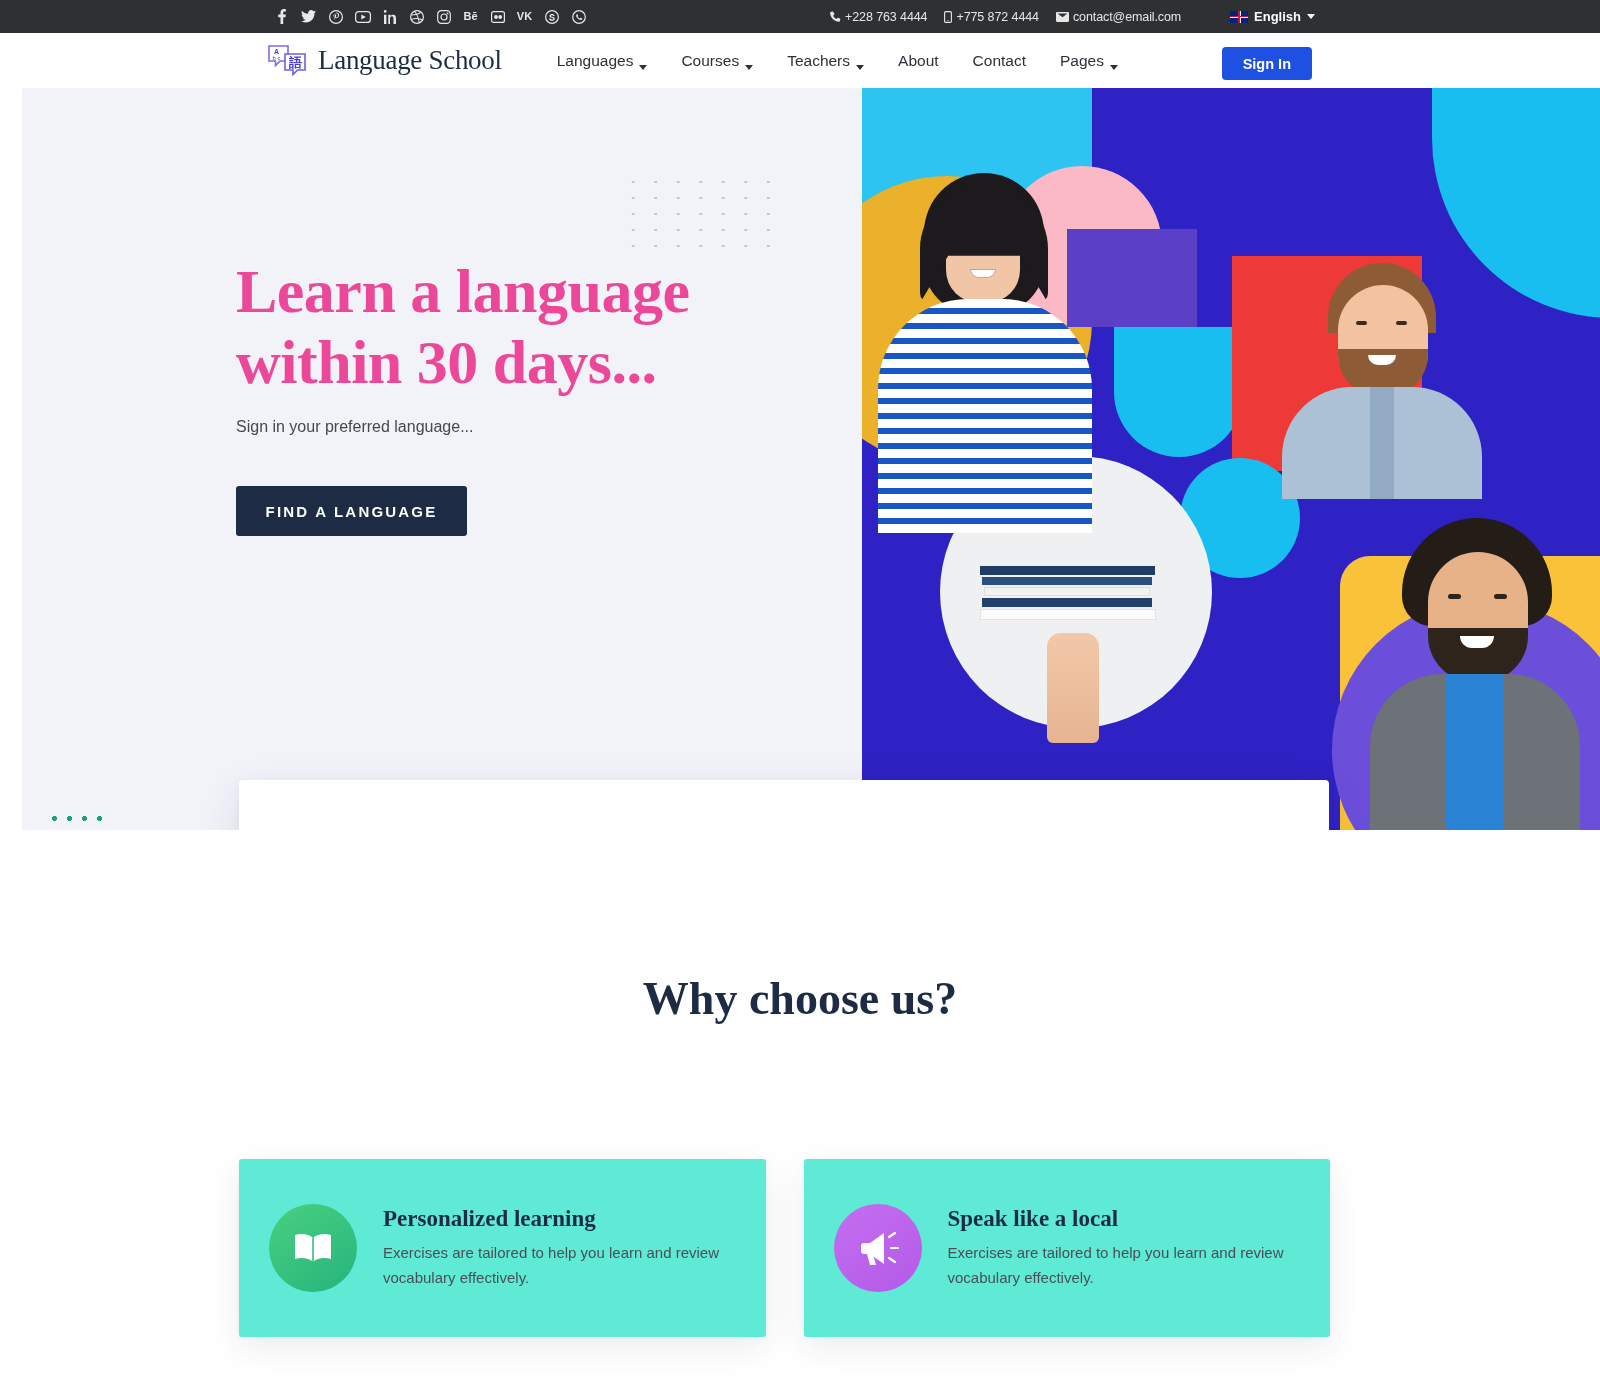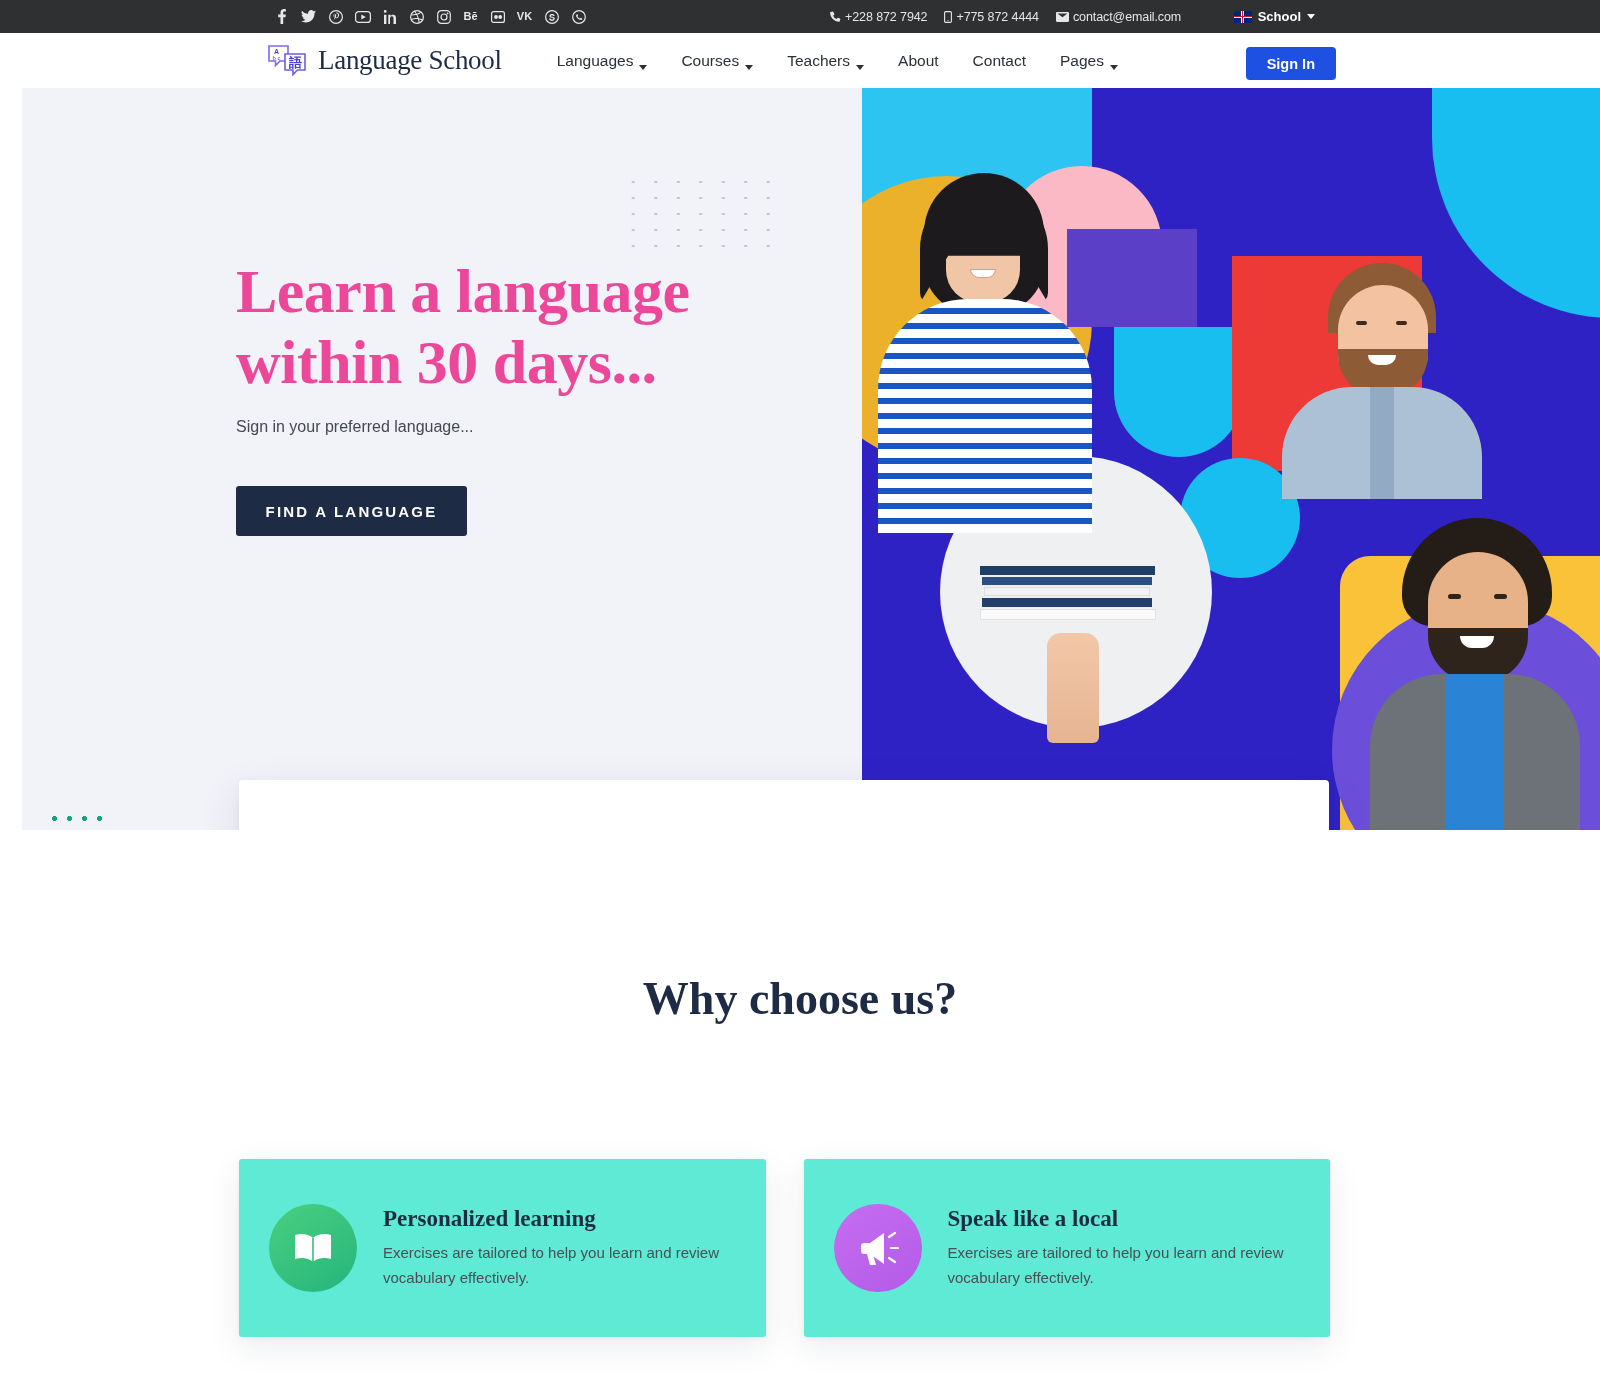--- a/index.html
+++ b/index.html
@@ -64,21 +64,21 @@
   .nav { display: flex; align-items: center; margin-left: 38px; gap: 0px; }
   .nav-item {
     display: flex; align-items: flex-end; gap: 6px; padding: 0 17px;
     font-size: 15.5px; color: #2c3038; cursor: pointer; white-space: nowrap;
   }
   .nav-caret {
     width: 0; height: 0; border-left: 4.5px solid transparent; border-right: 4.5px solid transparent;
     border-top: 5.5px solid #2c3038; margin-top: 2px;
   }
   .signin-btn {
-    position: absolute; right: 264px; top: 14px;
+    position: absolute; right: 288px; top: 14px;
     background: #1e50e2; color: #fff; border: none; border-radius: 4px;
     padding: 0 21px; height: 33px; font-size: 14.5px; font-weight: bold;
     font-family: "Liberation Sans", sans-serif; cursor: pointer;
   }
 
   
   .hero { position: absolute; top: 88px; left: 0; width: 1600px; height: 742px; background: #fff; overflow: hidden; }
   .hero-bg {
     position: absolute; left: 22px; top: 0; width: 840px; height: 745px; background: #f2f3f9;
   }
@@ -210,21 +210,21 @@
             <path fill="currentColor" d="M9.4 8.2c-.1-.1-.5-.3-.6-.3-.2-.1-.3-.1-.4.1l-.3.4c-.1.1-.2.1-.3.1-.2-.1-.7-.3-1.3-.8-.5-.4-.8-1-.9-1.1 0-.2 0-.2.1-.3l.2-.3c.1-.1.1-.1.1-.2s0-.2 0-.3l-.4-1c-.1-.2-.2-.2-.3-.2h-.3c-.1 0-.3 0-.4.2s-.5.5-.5 1.2.5 1.4.6 1.5c.1.1 1.1 1.7 2.6 2.3 1.3.5 1.5.4 1.8.4.3 0 .9-.3 1-.7s.1-.7.1-.8c-.1-.1-.2-.1-.3-.2z"></path>
           </svg>
         </a>
     </div>
 
     <div class="contacts">
       <span class="contact-item">
         <svg width="11" height="11" viewBox="0 0 11 11">
             <path fill="currentColor" d="M10.3 7.8l-2.2-1a.6.6 0 00-.7.2l-.9 1.1a7 7 0 01-3.4-3.4l1.1-.9a.6.6 0 00.2-.7L3.3.9A.6.6 0 002.6.5L.6 1A.6.6 0 00.1 1.6c0 5 4.1 9.1 9.1 9.1a.6.6 0 00.6-.4l.5-2a.6.6 0 00-.3-.6z"></path>
           </svg>
-        <span>+228 872 7942</span>
+        <span>+228 763 4444</span>
       </span>
       <span class="contact-item">
         <svg width="8" height="12" viewBox="0 0 8 12">
             <rect x=".6" y=".6" width="6.8" height="10.8" rx="1.2" fill="none" stroke="currentColor" stroke-width="1.1"></rect>
             <circle cx="4" cy="9.5" r=".6" fill="currentColor"></circle>
           </svg>
         <span>+775 872 4444</span>
       </span>
       <span class="contact-item">
         <svg width="13" height="10" viewBox="0 0 13 10">
@@ -232,21 +232,21 @@
           </svg>
         <span>contact@email.com</span>
       </span>
     </div>
 
     <div class="lang-select">
       <span class="flag-uk">
           <i></i>
           <i></i>
         </span>
-      <span>School</span>
+      <span>English</span>
       <span class="caret-down"></span>
     </div>
   </div>
 
   <div class="header">
     <div class="brand">
       <svg width="42" height="36" viewBox="0 0 42 36">
         <g fill="none" stroke="#7b6ce8" stroke-width="1.6">
           <path d="M3 3h19v15H14l-4.5 4.5V18H3z" fill="#fff"></path>
           <path d="M19 11h20v16h-7.5l-4.5 4.5V27H19z" fill="#fff" stroke="#6d5fe0"></path>

